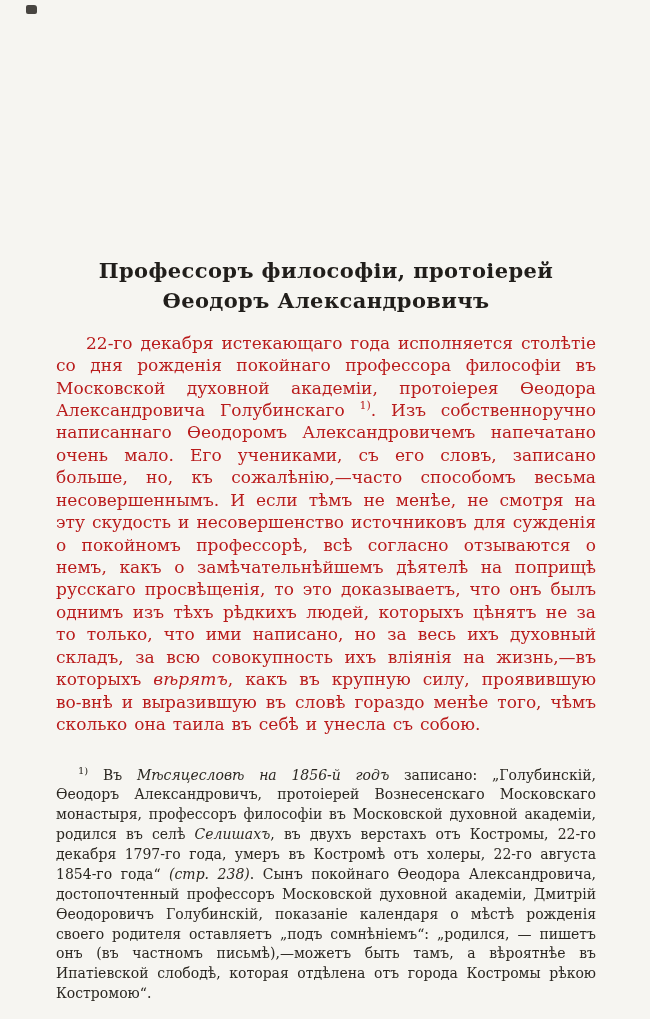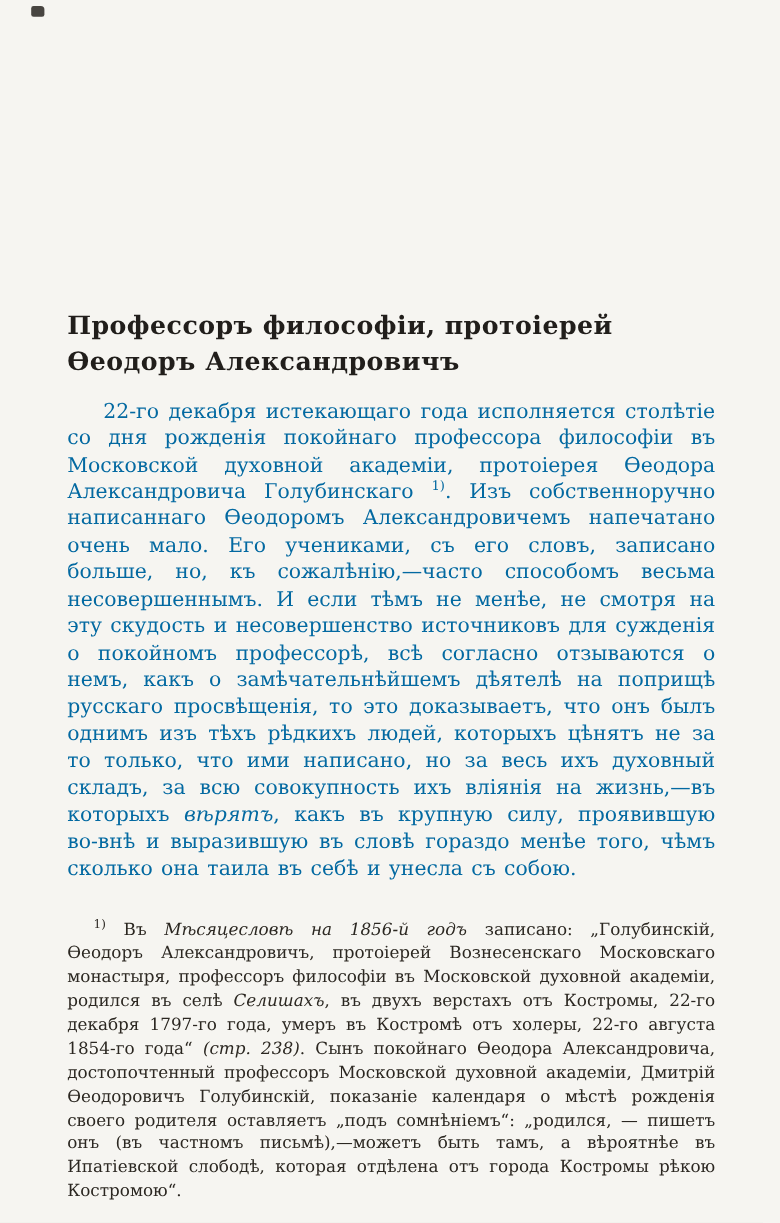--- a/index.html
+++ b/index.html
@@ -25,35 +25,36 @@
       top: 5px;
       left: 26px;
       width: 11px;
       height: 9px;
       background: #35322e;
       border-radius: 2px 3px 2px 2px;
       opacity: 0.9;
     }
     .title {
       margin: 0 0 16px 0;
+      text-align: center;
       font-size: 21px;
       font-weight: bold;
       line-height: 1.42;
       letter-spacing: 0.4px;
       color: #211e1b;
     }
     .title-line { display: block; }
     .body-text {
       margin: 0;
       font-size: 17px;
       line-height: 1.32;
       text-align: justify;
       text-indent: 30px;
       word-spacing: 1.5px;
-      color: #0369a1;
+      color: #b91c1c;
     }
     .body-text em,
     .footnote-text em {
       font-style: italic;
     }
     .fnref {
       font-size: 11px;
       line-height: 0;
       vertical-align: super;
     }

